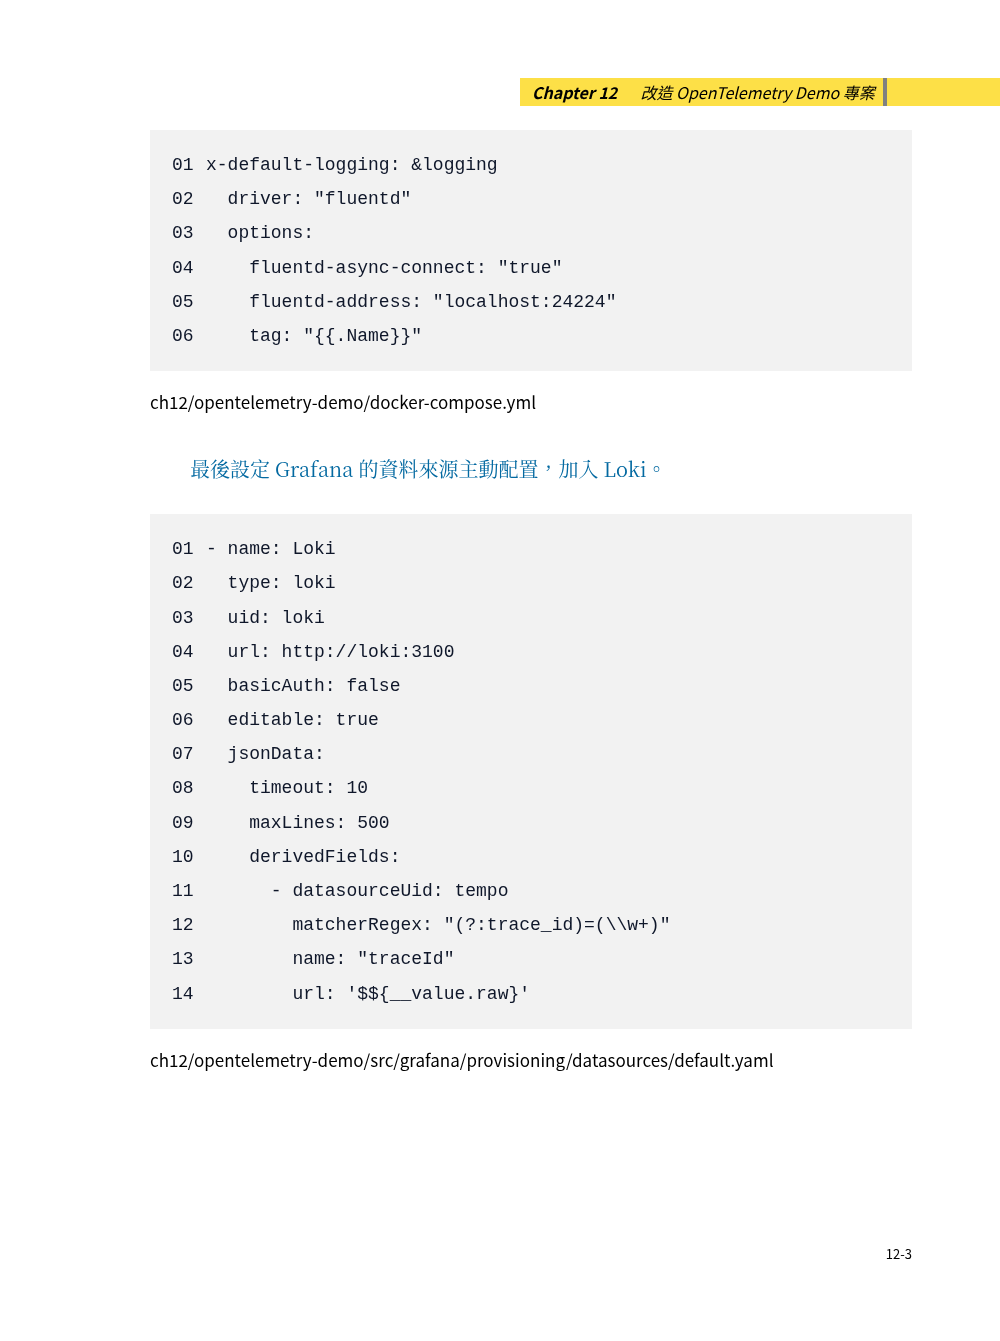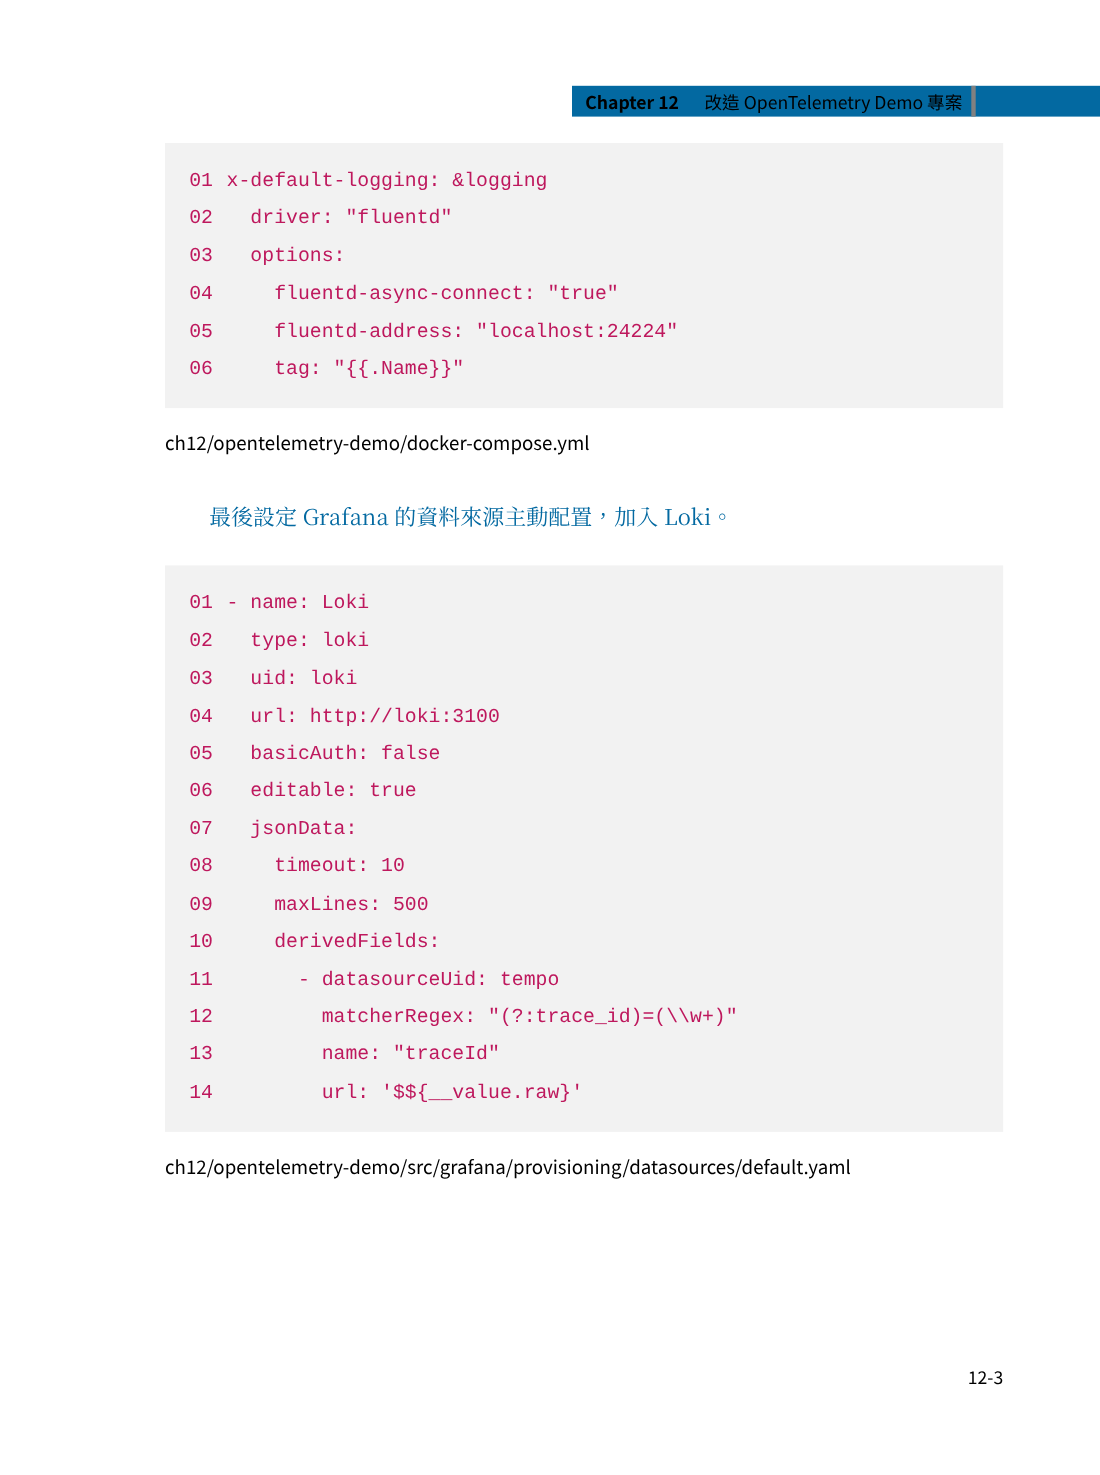--- a/index.html
+++ b/index.html
@@ -14,24 +14,25 @@
       font-family: "Noto Sans CJK TC", "Microsoft JhengHei", sans-serif;
       color: #000000;
       position: relative;
     }
     .header-bar {
       position: absolute;
       top: 78px;
       right: 0;
       width: 480px;
       height: 28px;
-      background: #0369a1;
+      background: #fde047;
       display: flex;
       align-items: center;
       padding-left: 12px;
+      font-style: italic;
     }
     .header-text {
       font-size: 16px;
       color: #000;
     }
     .header-bold {
       font-weight: 600;
     }
     .header-marker {
       width: 4px;
@@ -45,21 +46,21 @@
       top: 130px;
       left: 150px;
       right: 88px;
     }
     .code-block {
       background: #f2f2f2;
       padding: 18px 22px;
       font-family: "Courier New", monospace;
       font-size: 18px;
       line-height: 1.9;
-      color: #be185d;
+      color: #0f172a;
       white-space: pre;
       margin-bottom: 18px;
     }
     .code-line {
       display: flex;
     }
     .line-num {
       width: 34px;
       flex-shrink: 0;
     }
@@ -87,21 +88,21 @@
       text-indent: 2em;
       display: block;
     }
     .bold {
       font-weight: 700;
     }
     .page-number {
       position: absolute;
       bottom: 78px;
       right: 88px;
-      font-size: 16px;
+      font-size: 13px;
       color: #000;
     }
   </style>
 </head>
 <body>
 
 <div class="header-bar">
   <span class="header-text">
     <span class="header-bold">Chapter 12</span>
     <span>　</span>

